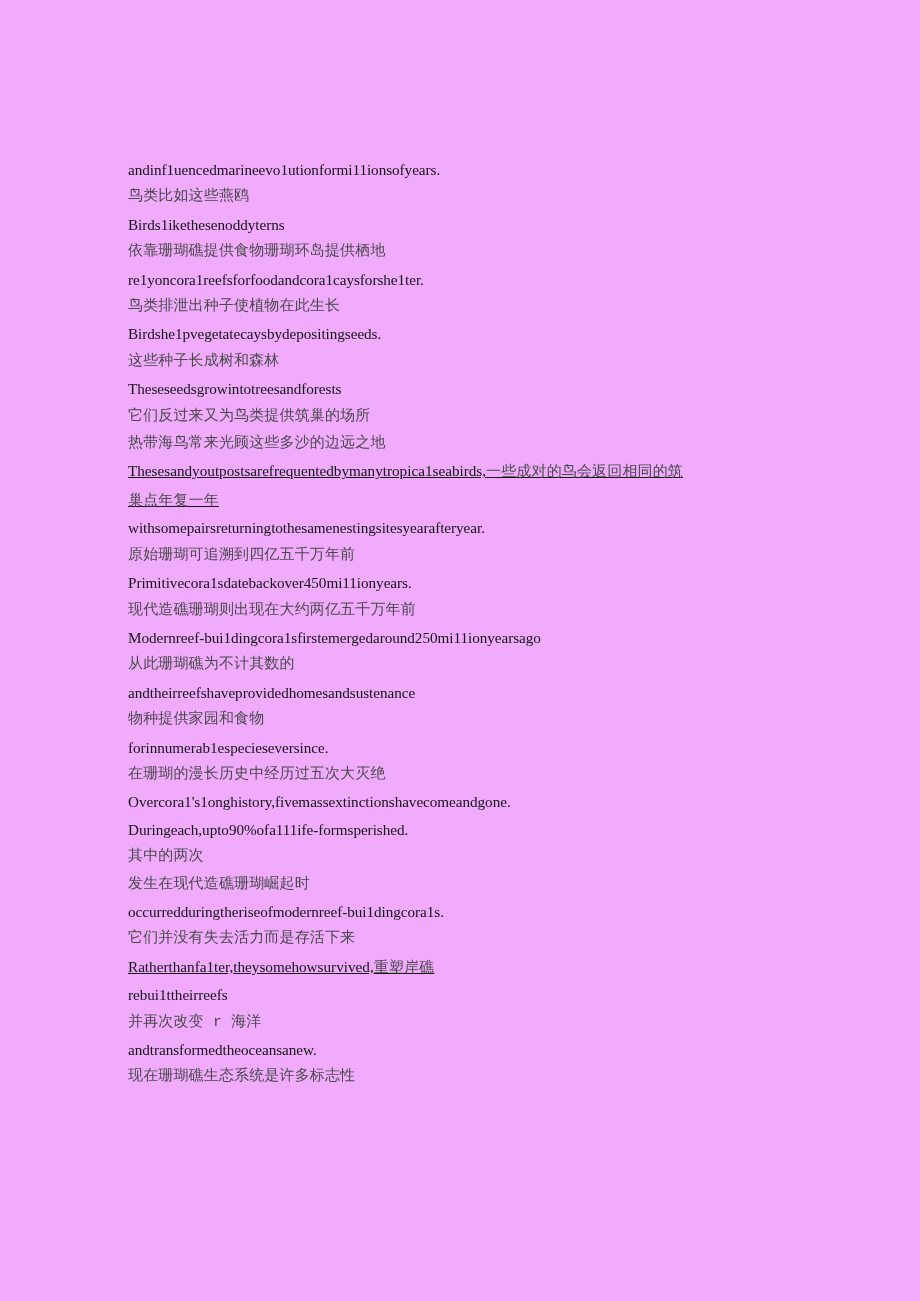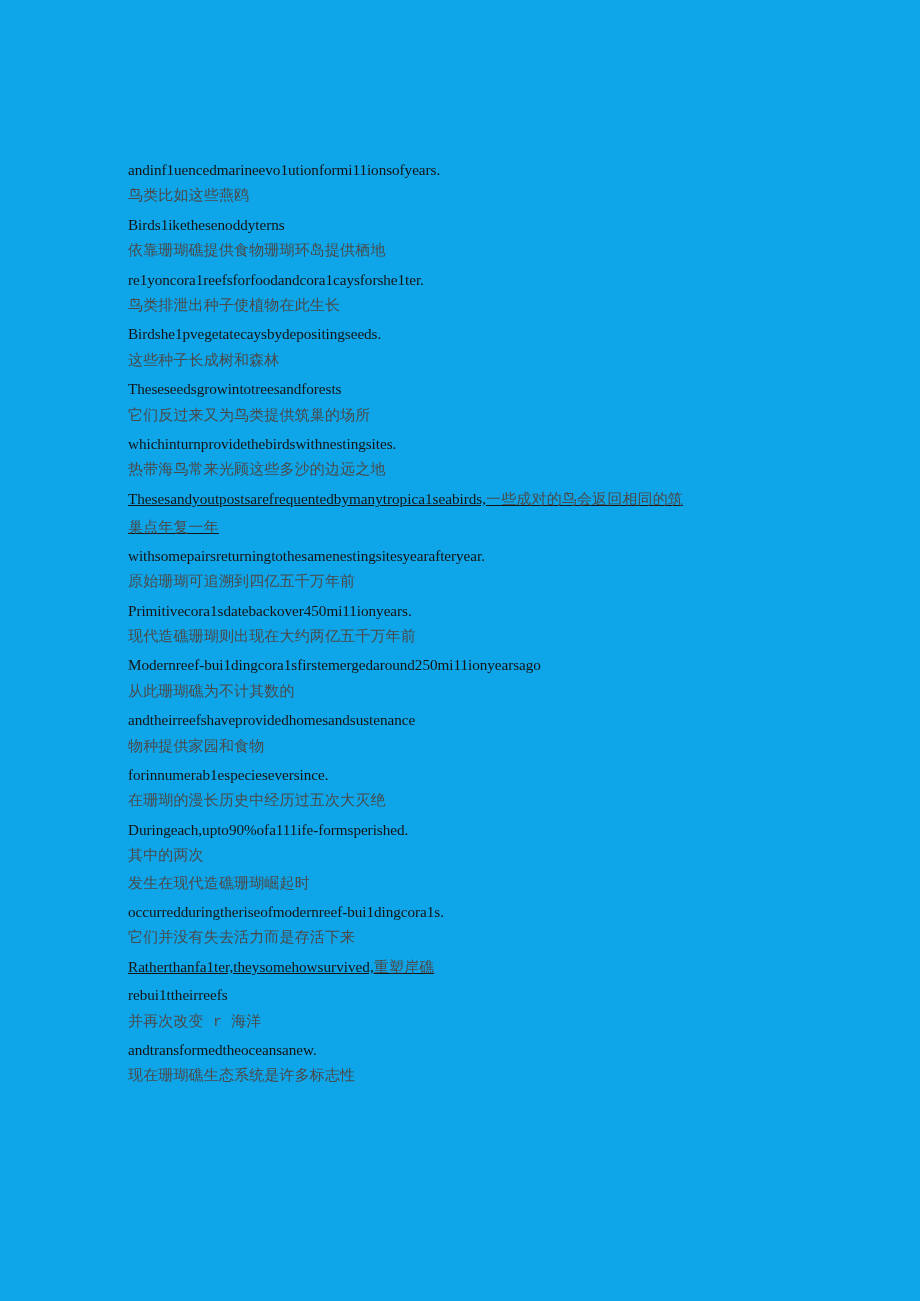--- a/index.html
+++ b/index.html
@@ -14,21 +14,21 @@
     position: relative;
     overflow: hidden;
     font-family: "Liberation Serif", "DejaVu Serif", serif;
   }
   #page {
     position: absolute;
     left: 0;
     top: 0;
     width: 920px;
     height: 1301px;
-    background: #0ea5e9;
+    background: #f0abfc;
   }
   #text-body {
     position: absolute;
     left: 128px;
     top: 156px;
     width: 560px;
   }
   .line {
     display: block;
     white-space: normal;
@@ -76,33 +76,33 @@
       <div class="line en">andinf1uencedmarineevo1utionformi11ionsofyears.</div>
       <div class="line zh">鸟类比如这些燕鸥</div>
       <div class="line en">Birds1ikethesenoddyterns</div>
       <div class="line zh">依靠珊瑚礁提供食物珊瑚环岛提供栖地</div>
       <div class="line en">re1yoncora1reefsforfoodandcora1caysforshe1ter.</div>
       <div class="line zh">鸟类排泄出种子使植物在此生长</div>
       <div class="line en">Birdshe1pvegetatecaysbydepositingseeds.</div>
       <div class="line zh">这些种子长成树和森林</div>
       <div class="line en">Theseseedsgrowintotreesandforests</div>
       <div class="line zh">它们反过来又为鸟类提供筑巢的场所</div>
-      <div class="line en">whichinturnprovidethebirdswithnestingsites.</div>
       <div class="line zh">热带海鸟常来光顾这些多沙的边远之地</div>
       <div class="line mixed"><span>Thesesandyoutpostsarefrequentedbymanytropica1seabirds,</span><span class="cjk">一些成对的鸟会返回相同的筑巢点年复一年</span></div>
       <div class="line en">withsomepairsreturningtothesamenestingsitesyearafteryear.</div>
       <div class="line zh">原始珊瑚可追溯到四亿五千万年前</div>
       <div class="line en">Primitivecora1sdatebackover450mi11ionyears.</div>
       <div class="line zh">现代造礁珊瑚则出现在大约两亿五千万年前</div>
       <div class="line en">Modernreef-bui1dingcora1sfirstemergedaround250mi11ionyearsago</div>
       <div class="line zh">从此珊瑚礁为不计其数的</div>
       <div class="line en">andtheirreefshaveprovidedhomesandsustenance</div>
       <div class="line zh">物种提供家园和食物</div>
       <div class="line en">forinnumerab1especieseversince.</div>
       <div class="line zh">在珊瑚的漫长历史中经历过五次大灭绝</div>
+      <div class="line en">Overcora1's1onghistory,fivemassextinctionshavecomeandgone.</div>
       <div class="line en">Duringeach,upto90%ofa111ife-formsperished.</div>
       <div class="line zh">其中的两次</div>
       <div class="line zh">发生在现代造礁珊瑚崛起时</div>
       <div class="line en">occurredduringtheriseofmodernreef-bui1dingcora1s.</div>
       <div class="line zh">它们并没有失去活力而是存活下来</div>
       <div class="line mixed"><span>Ratherthanfa1ter,theysomehowsurvived,</span><span class="cjk">重塑岸礁</span></div>
       <div class="line en">rebui1ttheirreefs</div>
       <div class="line zh">并再次改变 r 海洋</div>
       <div class="line en">andtransformedtheoceansanew.</div>
       <div class="line zh">现在珊瑚礁生态系统是许多标志性</div>

